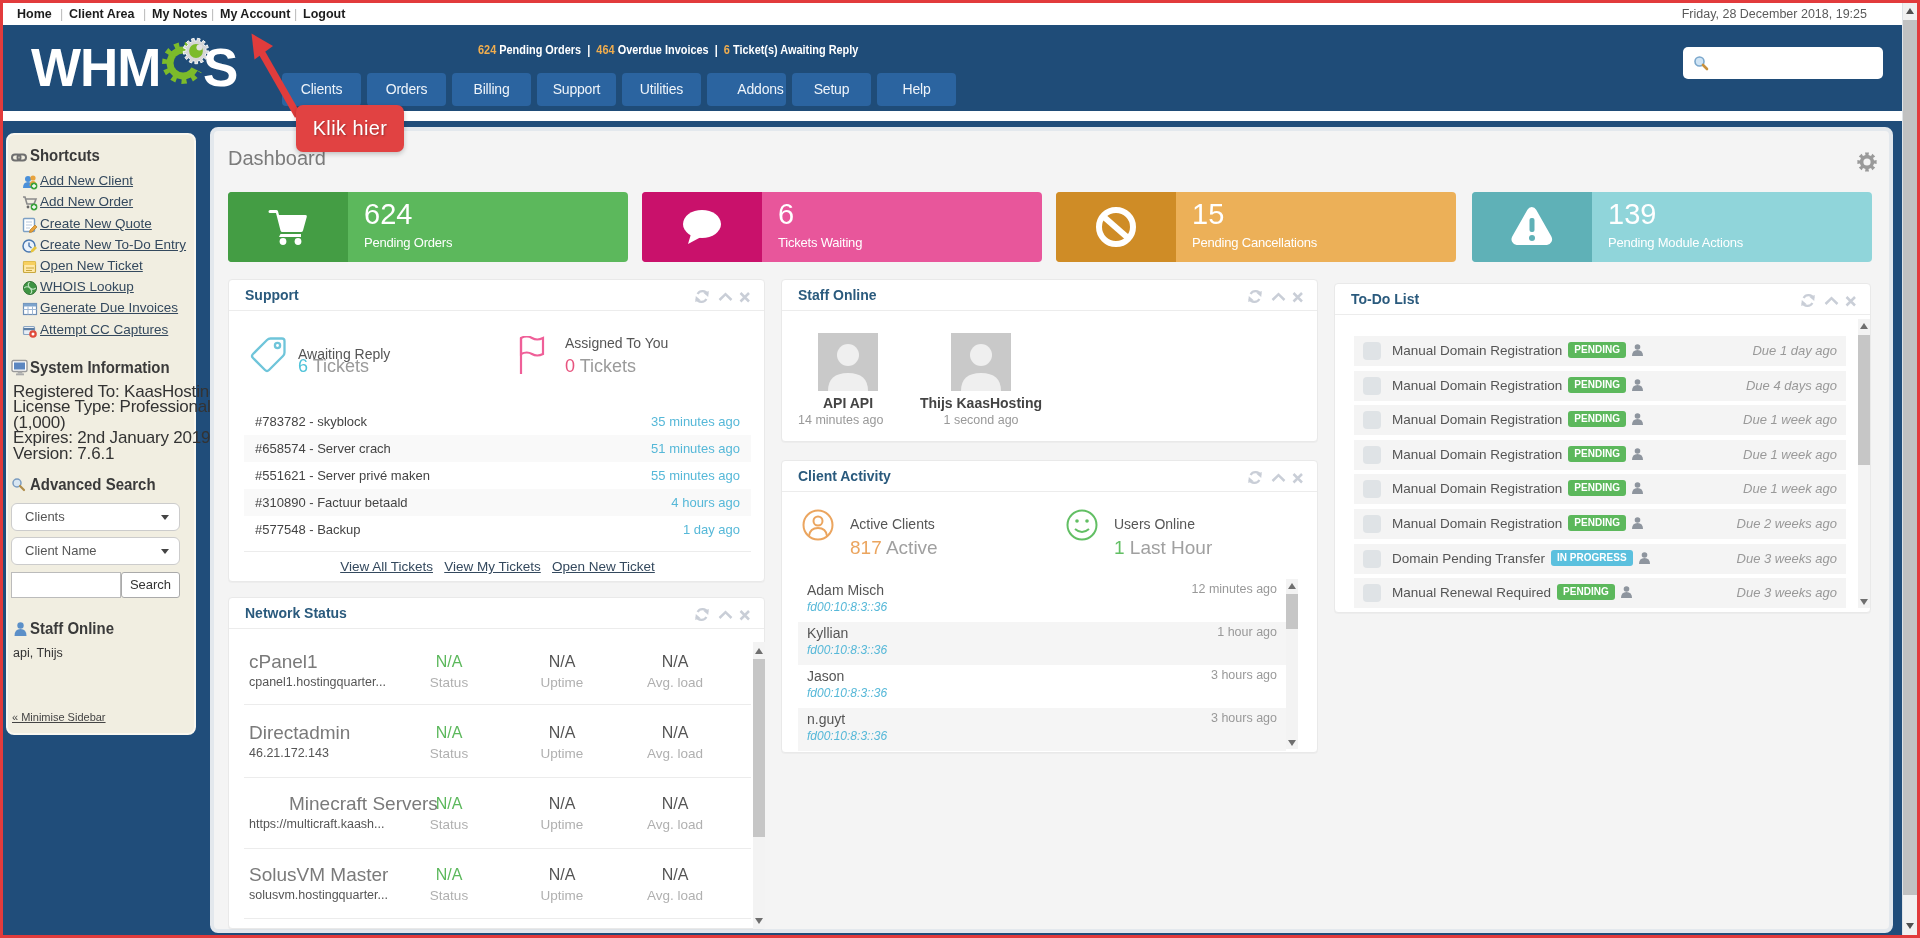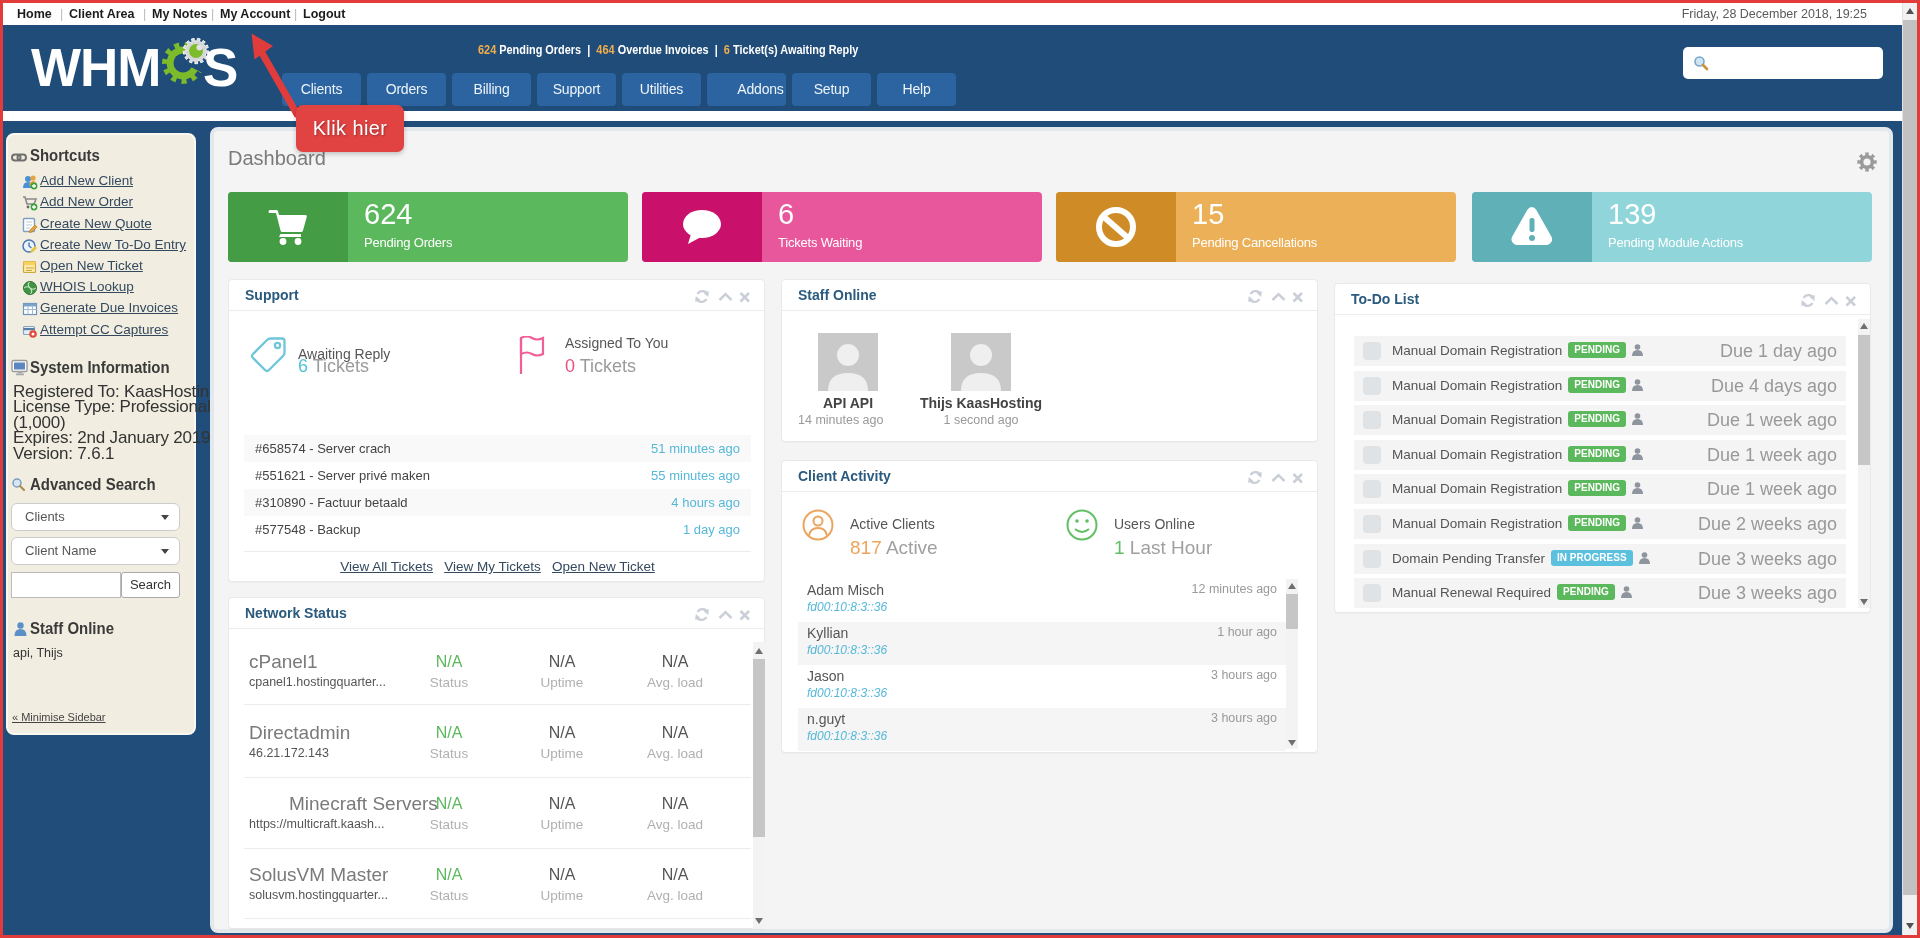--- a/index.html
+++ b/index.html
@@ -27,21 +27,21 @@
 .clab{position:absolute;left:136px;top:43px;font-size:13px;letter-spacing:-0.2px;}
 .panel{position:absolute;background:#fff;border:1px solid #e9e9e9;border-radius:4px;box-shadow:0 1px 1px rgba(0,0,0,.03);}
 .phead{position:relative;height:31px;border-bottom:1px solid #ececec;}
 .phead .ptitle{position:absolute;left:16px;top:0;line-height:31px;font-size:14px;font-weight:bold;color:#2a5a7d;}
 .picons{position:absolute;right:13px;top:9px;}
 .srow{position:absolute;left:15px;width:507px;height:27px;font-size:13px;color:#444;line-height:27px;padding:0 11px;}
 .srow .tago{float:right;color:#56b8d8;}
 .trow{position:absolute;left:19px;width:492px;height:30px;background:#f4f4f4;}
 .trow .chk{position:absolute;left:9px;top:6px;width:18px;height:18px;background:#dfe3e6;border-radius:4px;}
 .trow .ttxt{position:absolute;left:38px;top:0;line-height:30px;font-size:13.5px;color:#555;white-space:nowrap;}
-.trow .due{position:absolute;right:9px;top:0;line-height:30px;font-size:18px;color:#999;}
+.trow .due{position:absolute;right:9px;top:0;line-height:30px;font-size:13px;color:#999;font-style:italic;}
 .badge{display:inline-block;line-height:1;background:#5cb85c;color:#fff;font-size:10px;font-weight:bold;padding:3px 6px;border-radius:3px;vertical-align:2px;margin-left:6px;}
 .nrow-name{position:absolute;font-size:19px;color:#7a7a7a;text-align:right;}
 .nrow-sub{position:absolute;font-size:12.5px;color:#555;}
 .na{position:absolute;font-size:16px;color:#555;width:80px;text-align:center;}
 .na.g{color:#5cb85c;}
 .nlab{position:absolute;font-size:13.5px;color:#b0b0b0;width:80px;text-align:center;}
 .nsep{position:absolute;left:15px;width:507px;height:1px;background:#ececec;}
 .arow{position:absolute;left:16px;width:488px;}
 .arow .anm{position:absolute;left:9px;top:3px;font-size:14px;color:#555;}
 .arow .aip{position:absolute;left:9px;top:21px;font-size:12px;font-style:italic;color:#56b8d8;}
@@ -262,20 +262,21 @@
       </g>
     </svg>
  <div class="abs" style="left:69px;top:55px;font-size:14px;color:#555;margin-top:11px;">Awaiting Reply</div>
  <div class="abs" style="left:69px;top:76px;font-size:18px;color:#4fc3d9;">6 <span style="color:#9b9b9b;">Tickets</span></div>
  <svg class="abs" style="left:290px;top:56px" width="26" height="40" viewBox="0 0 26 40">
       <path d="M2 2 q6 -3 11 0 q5 3 11 0 v16 q-6 3 -11 0 q-5 -3 -11 0z" fill="none" stroke="#ef5f98" stroke-width="2.2"></path>
       <line x1="2" y1="2" x2="2" y2="38" stroke="#ef5f98" stroke-width="2.2"></line>
     </svg>
  <div class="abs" style="left:336px;top:55px;font-size:14px;color:#555;">Assigned To You</div>
  <div class="abs" style="left:336px;top:76px;font-size:18px;color:#e7537e;">0 <span style="color:#9b9b9b;">Tickets</span></div>
+ <div class="srow" style="top:128px;">#783782 - skyblock<span class="tago">35 minutes ago</span></div>
  <div class="srow" style="top:155px;background:#f9f9f9;">#658574 - Server crach<span class="tago">51 minutes ago</span></div>
  <div class="srow" style="top:182px;">#551621 - Server privé maken<span class="tago">55 minutes ago</span></div>
  <div class="srow" style="top:209px;background:#f9f9f9;">#310890 - Factuur betaald<span class="tago">4 hours ago</span></div>
  <div class="srow" style="top:236px;">#577548 - Backup<span class="tago">1 day ago</span></div>
  <div class="abs" style="left:15px;top:271px;width:507px;height:1px;background:#ececec;"></div>
  <div class="abs" style="left:0;top:279px;width:537px;text-align:center;font-size:13.5px;color:#34495e;"><span style="text-decoration:underline;">View All Tickets</span>&nbsp;&nbsp;&nbsp;<span style="text-decoration:underline;">View My Tickets</span>&nbsp;&nbsp;&nbsp;<span style="text-decoration:underline;">Open New Ticket</span></div>
 </div>
 
 <div class="panel" style="left:228px;top:597px;width:537px;height:332px;">
  <div class="phead">

